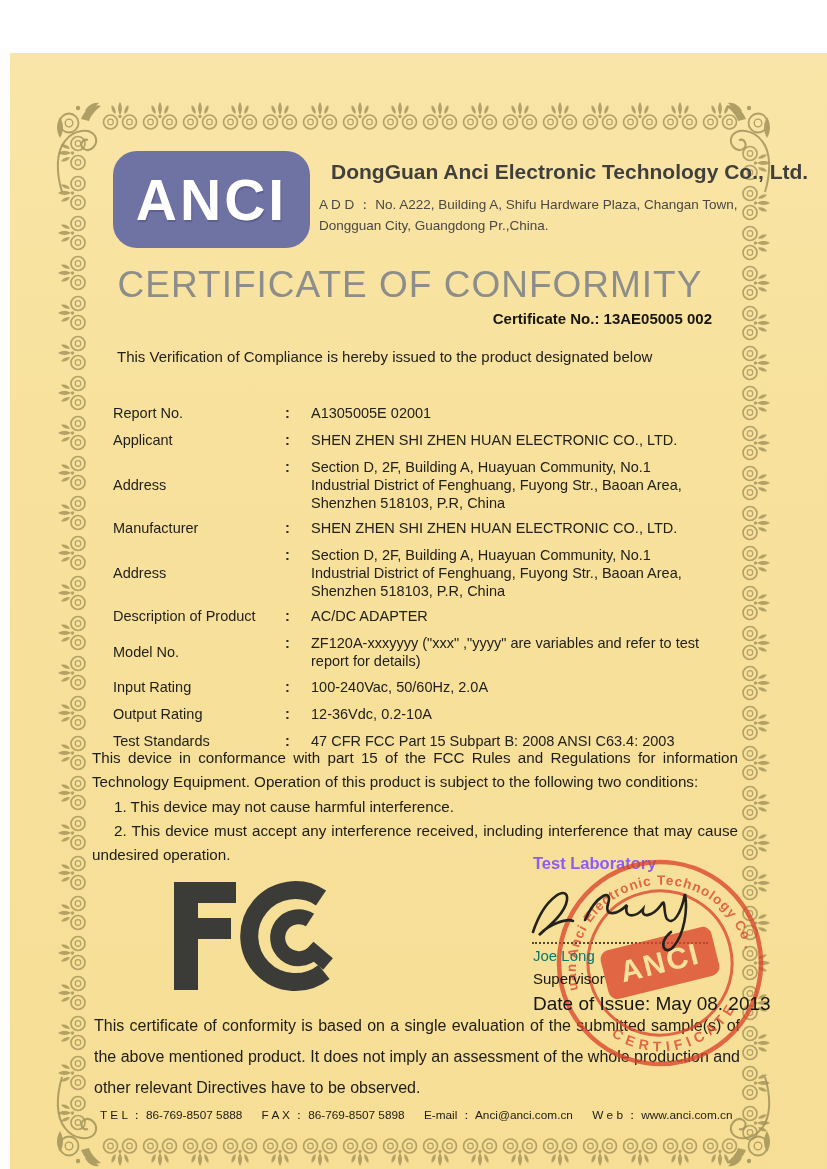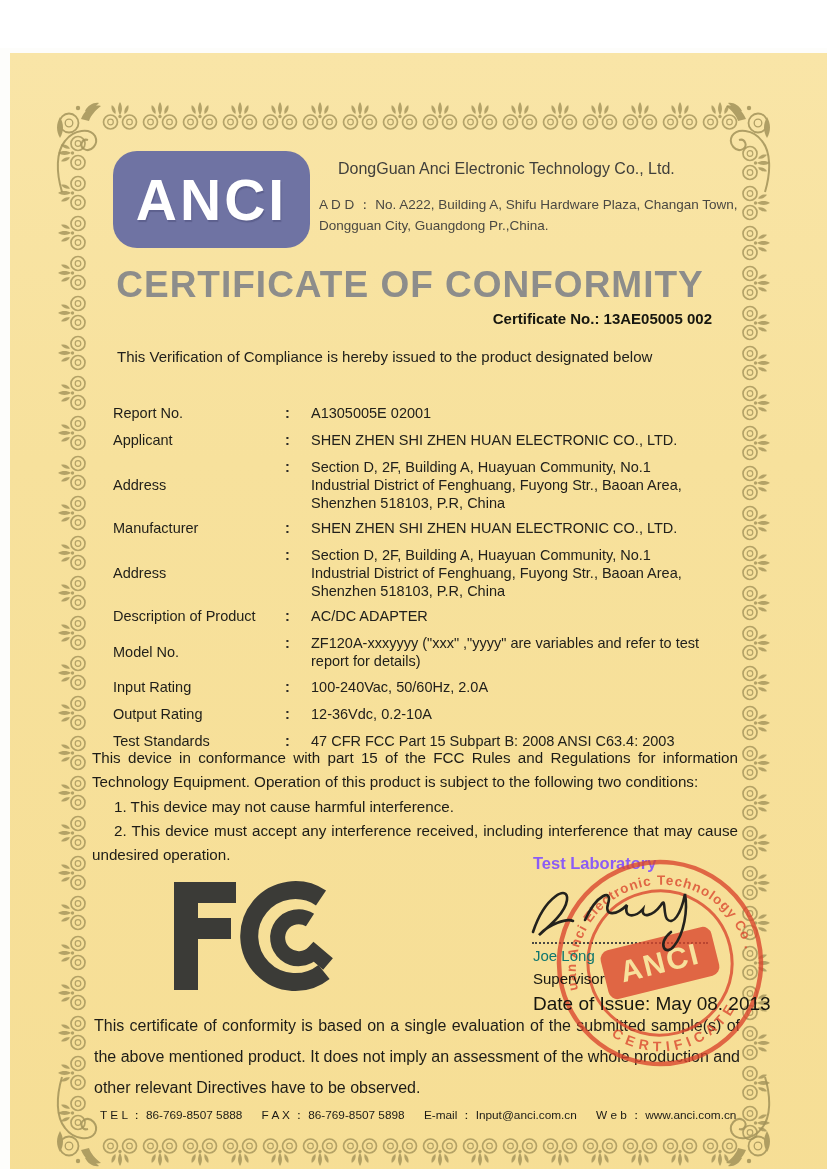--- a/index.html
+++ b/index.html
@@ -8,27 +8,27 @@
   .paper{position:absolute;left:10px;top:5px;right:0;bottom:0;
          background:linear-gradient(180deg,#f9e5a7 0%,#f7e19c 35%,#f6de95 100%);}
   .scan-edge-left{position:absolute;left:0;top:0;width:10px;height:100%;background:#fdfdfb;}
   .scan-edge-top{position:absolute;left:0;top:0;width:100%;height:5px;background:#fdfdfb;}
   svg.deco{position:absolute;left:0;top:0;pointer-events:none;}
 
   .logo{position:absolute;left:113px;top:103px;width:197px;height:97px;
         background:#6f73a3;border-radius:24px;display:flex;align-items:center;justify-content:center;}
   .logo span{color:#ffffff;font-size:57px;font-weight:800;letter-spacing:3px;
              text-shadow:1px 2px 1px rgba(40,40,80,.25);}
-  .company-name{position:absolute;left:338px;top:112px;width:480px;
-                font-size:16px;font-weight:normal;color:#403f3b;}
+  .company-name{position:absolute;left:331px;top:112px;width:480px;
+                font-size:21px;font-weight:bold;color:#403f3b;}
   .company-address{position:absolute;left:319px;top:147px;width:420px;
                    font-size:13.5px;line-height:1.55;color:#4a4842;white-space:pre-line;}
 
   .title{position:absolute;left:60px;top:216px;width:700px;text-align:center;
-         font-size:37px;font-weight:bold;letter-spacing:1px;color:#8d8d8b;}
+         font-size:37px;font-weight:normal;letter-spacing:1px;color:#8d8d8b;}
   .cert-no{position:absolute;right:115px;top:262px;font-size:15px;font-weight:bold;color:#16160f;}
   .intro{position:absolute;left:117px;top:300px;font-size:15px;color:#22211c;}
 
   .fields{position:absolute;left:113px;top:356px;width:615px;}
   .frow{display:grid;grid-template-columns:172px 26px 1fr;margin-bottom:9px;}
   .frow .lbl{font-size:14.5px;font-weight:normal;color:#1f1e19;line-height:18px;}
   .frow .col{font-size:14.5px;font-weight:bold;line-height:18px;}
   .frow .val{font-size:14.5px;color:#22211c;line-height:18px;white-space:pre-line;}
   .frow.ml{margin-bottom:7px;}
 
@@ -293,16 +293,16 @@
       <rect x="55" y="87" width="114" height="50" rx="9" fill="#da452d"></rect>
       <text x="112" y="122" text-anchor="middle" font-size="30" font-weight="bold" fill="#f8e29e" letter-spacing="2">ANCI</text>
     </g>
   </svg>
 
   <div class="disclaimer">This certificate of conformity is based on a single evaluation of the submitted sample(s) of the above mentioned product. It does not imply an assessment of the whole production and other relevant Directives have to be observed.</div>
 
   <div class="footer">
     <span>T E L ： 86-769-8507 5888</span>
     <span>F A X ： 86-769-8507 5898</span>
-    <span>E-mail ： Input@anci.com.cn</span>
+    <span>E-mail ： Anci@anci.com.cn</span>
     <span>W e b ： www.anci.com.cn</span>
   </div>
 </div>
 
 </body></html>

